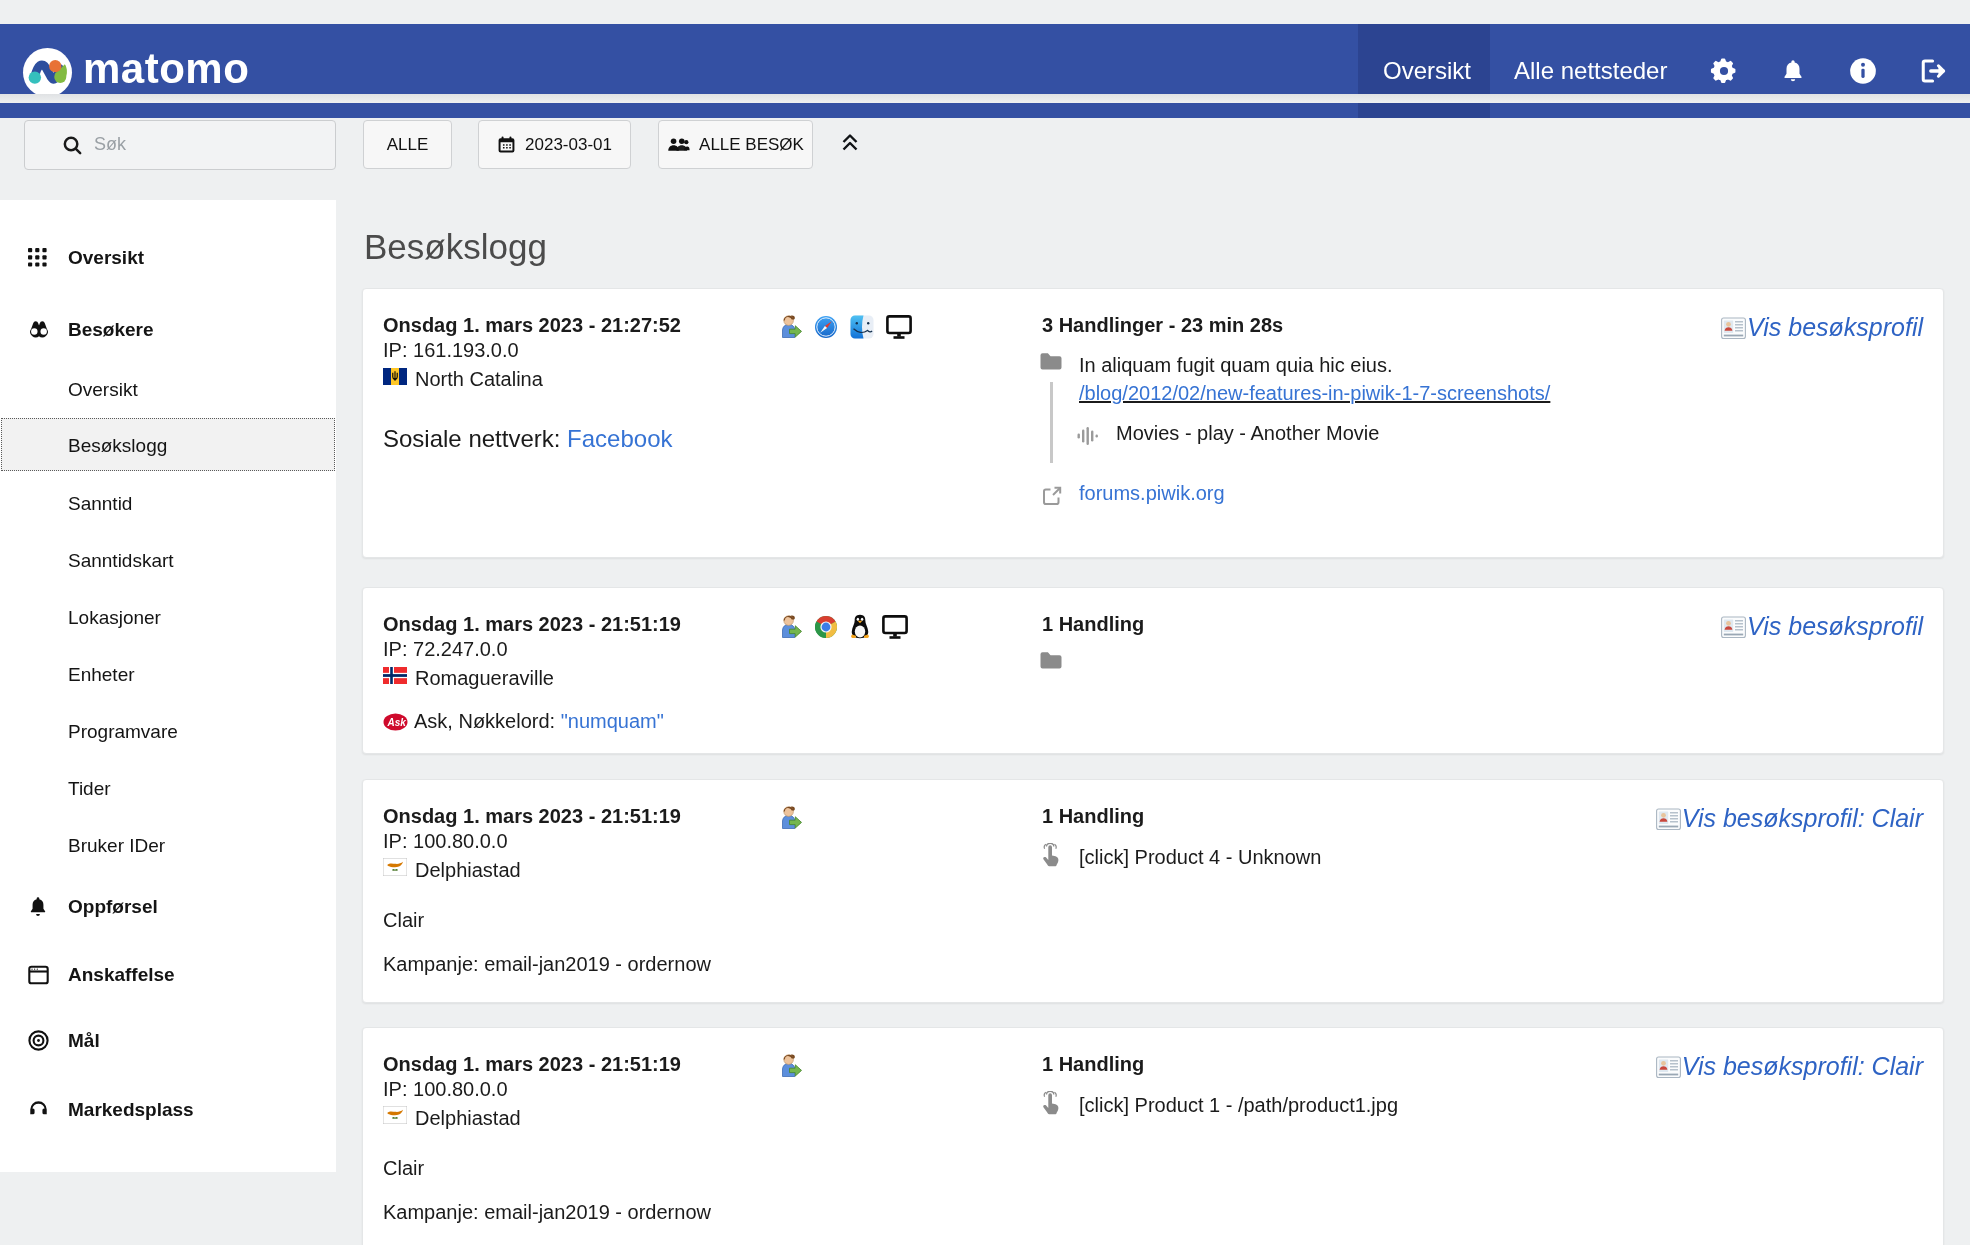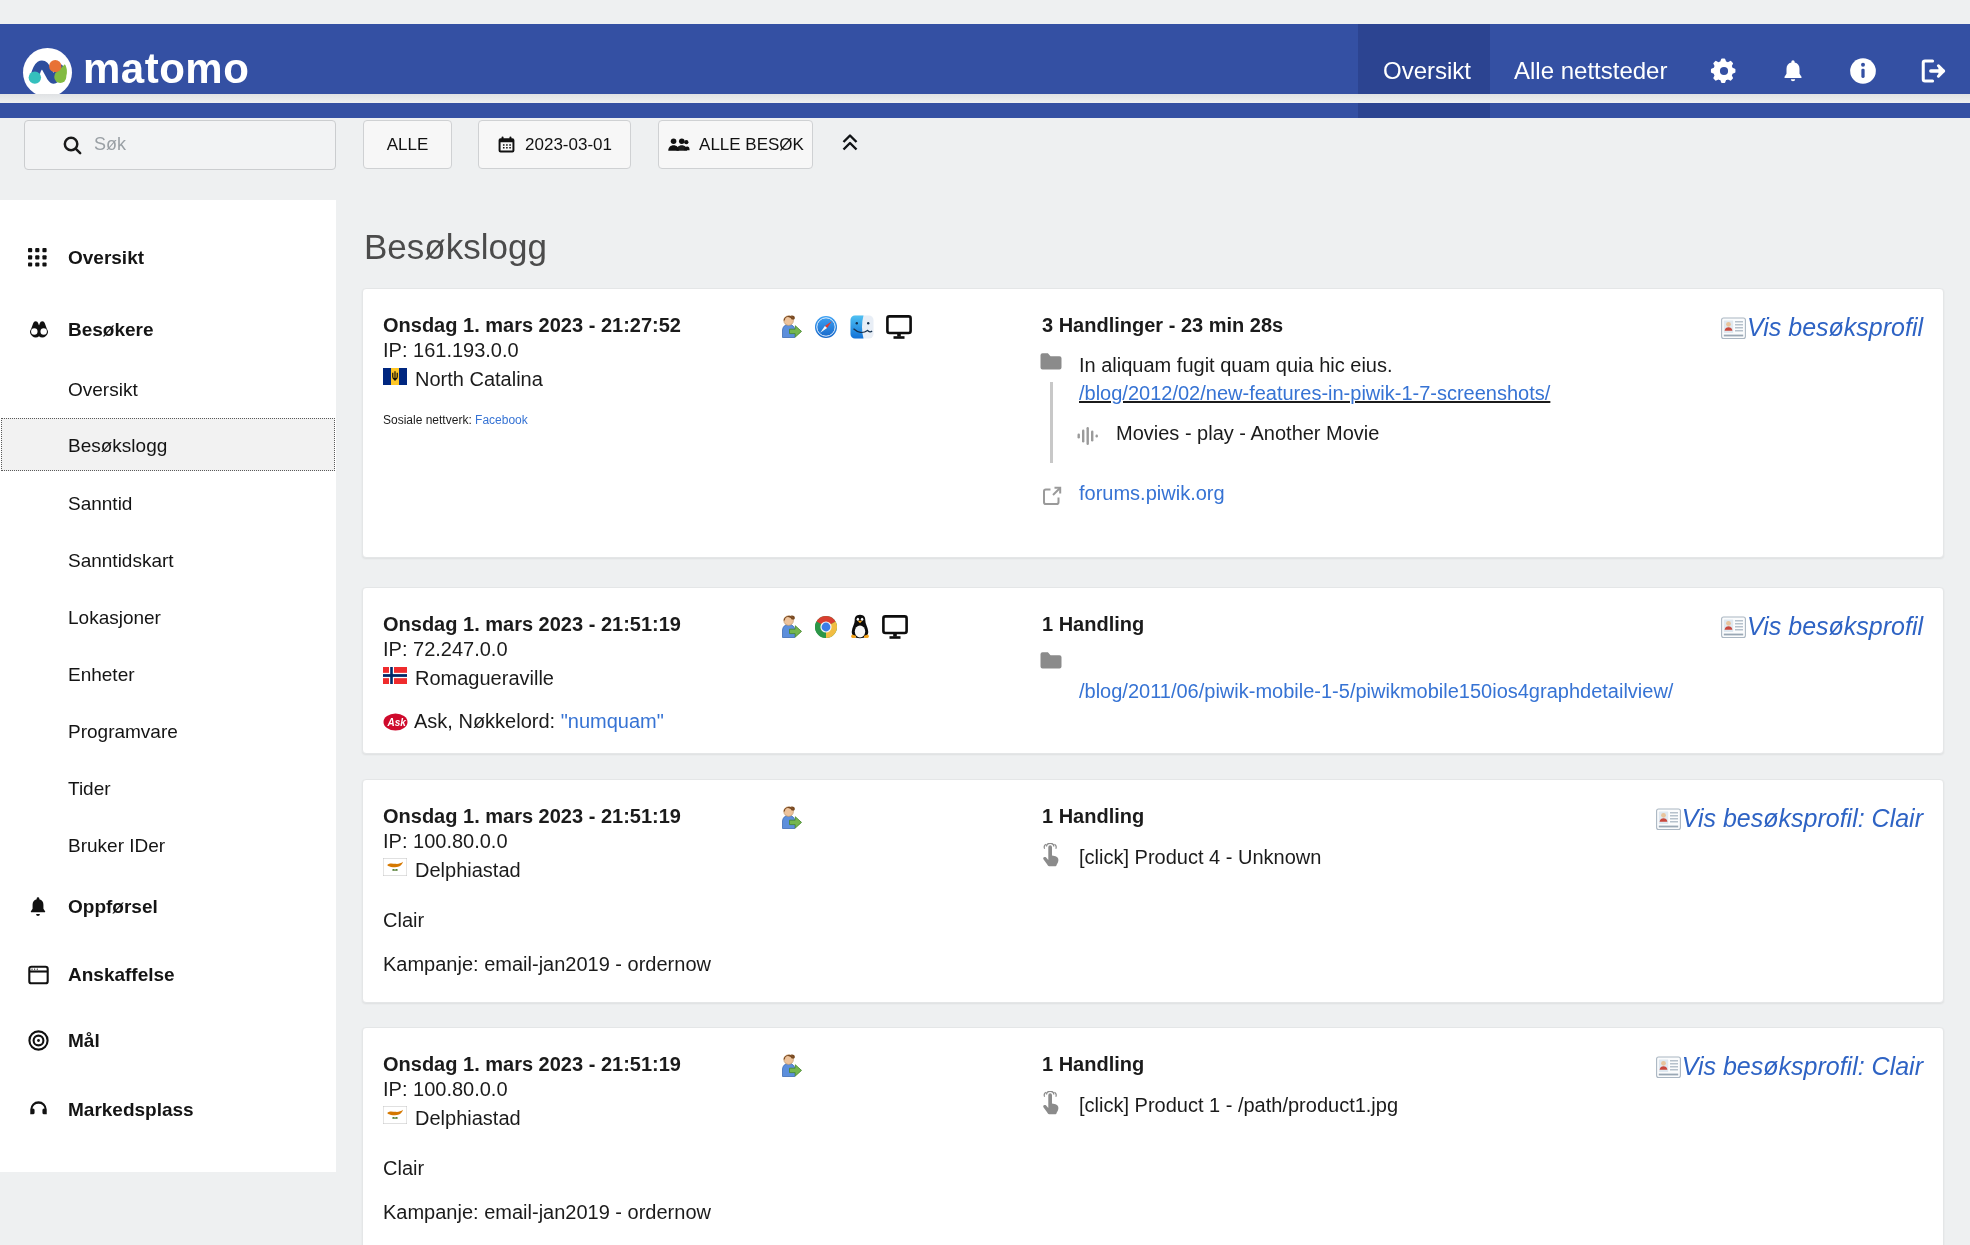--- a/index.html
+++ b/index.html
@@ -196,21 +196,21 @@
 
 <div class="card" style="top:288px; height:270px;">
   <div class="date">Onsdag 1. mars 2023 - 21:27:52</div>
   <div class="ipline">IP: 161.193.0.0</div>
   <div class="flagline"><span class="flag"><svg width="24" height="17" viewBox="0 0 24 16" preserveAspectRatio="none">
           <rect width="8" height="16" fill="#00267f"></rect>
           <rect x="8" width="8" height="16" fill="#ffc726"></rect>
           <rect x="16" width="8" height="16" fill="#00267f"></rect>
           <path d="M12 3 v9 M9.8 4.5 v4 q0 2 2.2 2.5 q2.2 -0.5 2.2 -2.5 v-4" stroke="#000" stroke-width="1.1" fill="none"></path>
         </svg></span>North Catalina</div>
-  <div class="abs" style="left:20px; top:124px; font-size:12px;">Sosiale nettverk: <span class="lnk">Facebook</span></div>
+  <div class="abs" style="left:20px; top:136px; font-size:24px;">Sosiale nettverk: <span class="lnk">Facebook</span></div>
   <div class="icons" id="icons1">
       <svg width="22" height="26" viewBox="0 0 22 26" style="margin-top:0px;">
 <path d="M2.5 24.5 v-7.5 a6.2 6.2 0 0 1 6.2-5.8 a6.2 6.2 0 0 1 6.2 5.8 v7.5 z" fill="#5c8fdc" stroke="#3f6cb4" stroke-width="0.8"></path>
 <circle cx="8.6" cy="7.6" r="4.8" fill="#edc39c" stroke="#b98d5e" stroke-width="0.6"></circle>
 <path d="M3.6 7.6 a5.1 5.1 0 0 1 10 -1 l-1.9 0 a3.9 3.9 0 0 0 -6.3 -1.4 l-0.7 2.4z" fill="#7a4a21"></path>
 <path d="M13.2 6.6 a5 5 0 0 0 -2.6-3.6 c1.8-1 3.8-0.2 4.2 1.4 c0.3 1.2-0.4 2-1.6 2.2z" fill="#7a4a21"></path>
 <path d="M9.5 16.2 h5.8 v-3.4 l6.2 5.6 -6.2 5.6 v-3.4 h-5.8 z" fill="#74b64e" stroke="#4c8a33" stroke-width="0.9"></path>
 </svg>
       <svg width="24" height="24" viewBox="0 0 24 24" style="margin-top:2px;">
 <defs>
@@ -326,21 +326,20 @@
       <svg width="26" height="24" viewBox="0 0 26 24" style="margin-top:2px;">
 <rect x="1.4" y="1.4" width="23.2" height="16.6" rx="2" fill="#fff" stroke="#0d0d0d" stroke-width="2.6"></rect>
 <rect x="11.2" y="18" width="3.6" height="3.6" fill="#0d0d0d"></rect>
 <rect x="7.5" y="21.2" width="11" height="2.6" fill="#0d0d0d"></rect>
 </svg>
     </div>
   <div class="acthead">1 Handling</div>
   <div class="abs" style="left:676px; top:62px;"><svg width="24" height="20" viewBox="0 0 24 20" fill="#8b8b8b">
         <path d="M1.5 4.2 a2 2 0 0 1 2-2 h5.4 l2.6 3 h9 a2 2 0 0 1 2 2 v9.3 a2 2 0 0 1 -2 2 h-17 a2 2 0 0 1 -2 -2 z"></path>
       </svg></div>
-  <div class="abs" style="left:716px; top:92px; font-size:20px;"><span class="lnk">/blog/2011/06/piwik-mobile-1-5/piwikmobile150ios4graphdetailview/</span></div>
   <div class="profile"><span class="pic"><svg width="25" height="25" viewBox="0 0 25 25">
           <rect x="0.6" y="2" width="23.8" height="20.5" rx="2" fill="#fbfcfd" stroke="#aab6c2" stroke-width="1.1"></rect>
           <rect x="2.8" y="4.4" width="9.4" height="12.6" rx="0.5" fill="#dfe8f0"></rect>
           <circle cx="7.5" cy="8.3" r="2.4" fill="#e8c49c"></circle>
           <path d="M3.6 14.8 c0.3-2.6 2-3.6 3.9-3.6 c1.9 0 3.6 1 3.9 3.6 z" fill="#c9473c"></path>
           <rect x="14" y="5" width="8" height="1.5" fill="#b6c1cc"></rect>
           <rect x="14" y="8" width="8" height="1.5" fill="#b6c1cc"></rect>
           <rect x="14" y="11" width="8" height="1.5" fill="#b6c1cc"></rect>
           <rect x="14" y="14" width="8" height="1.5" fill="#b6c1cc"></rect>
           <rect x="2.8" y="18.6" width="19.4" height="1.8" fill="#9aa7b4"></rect>

